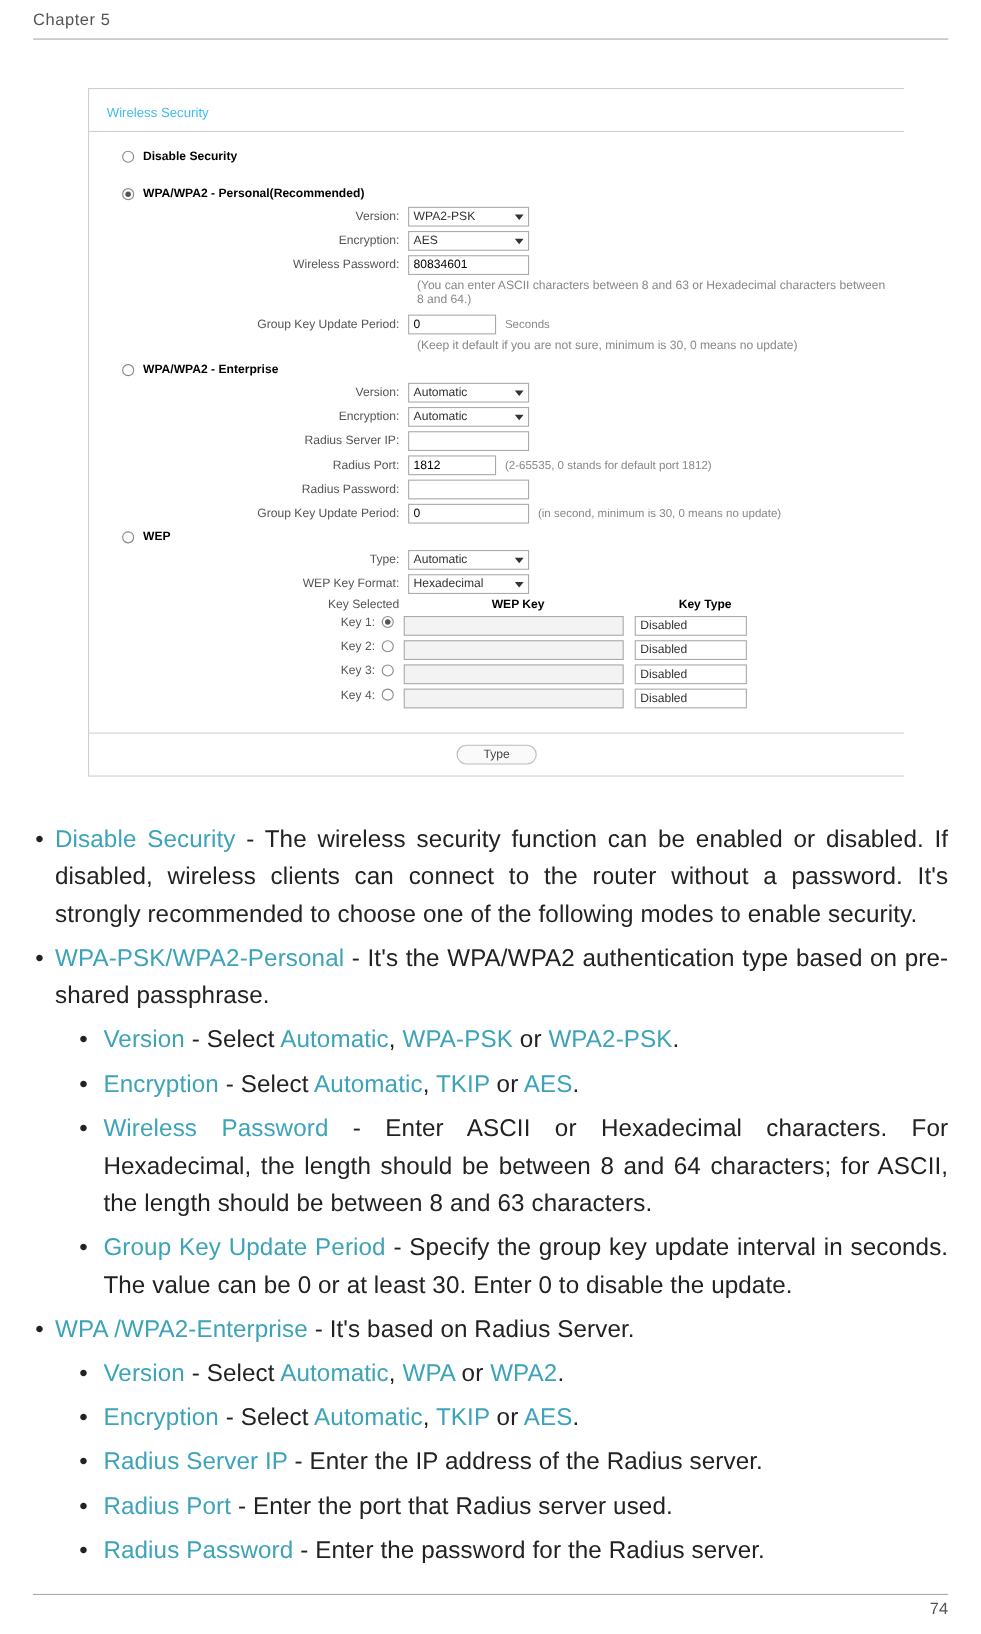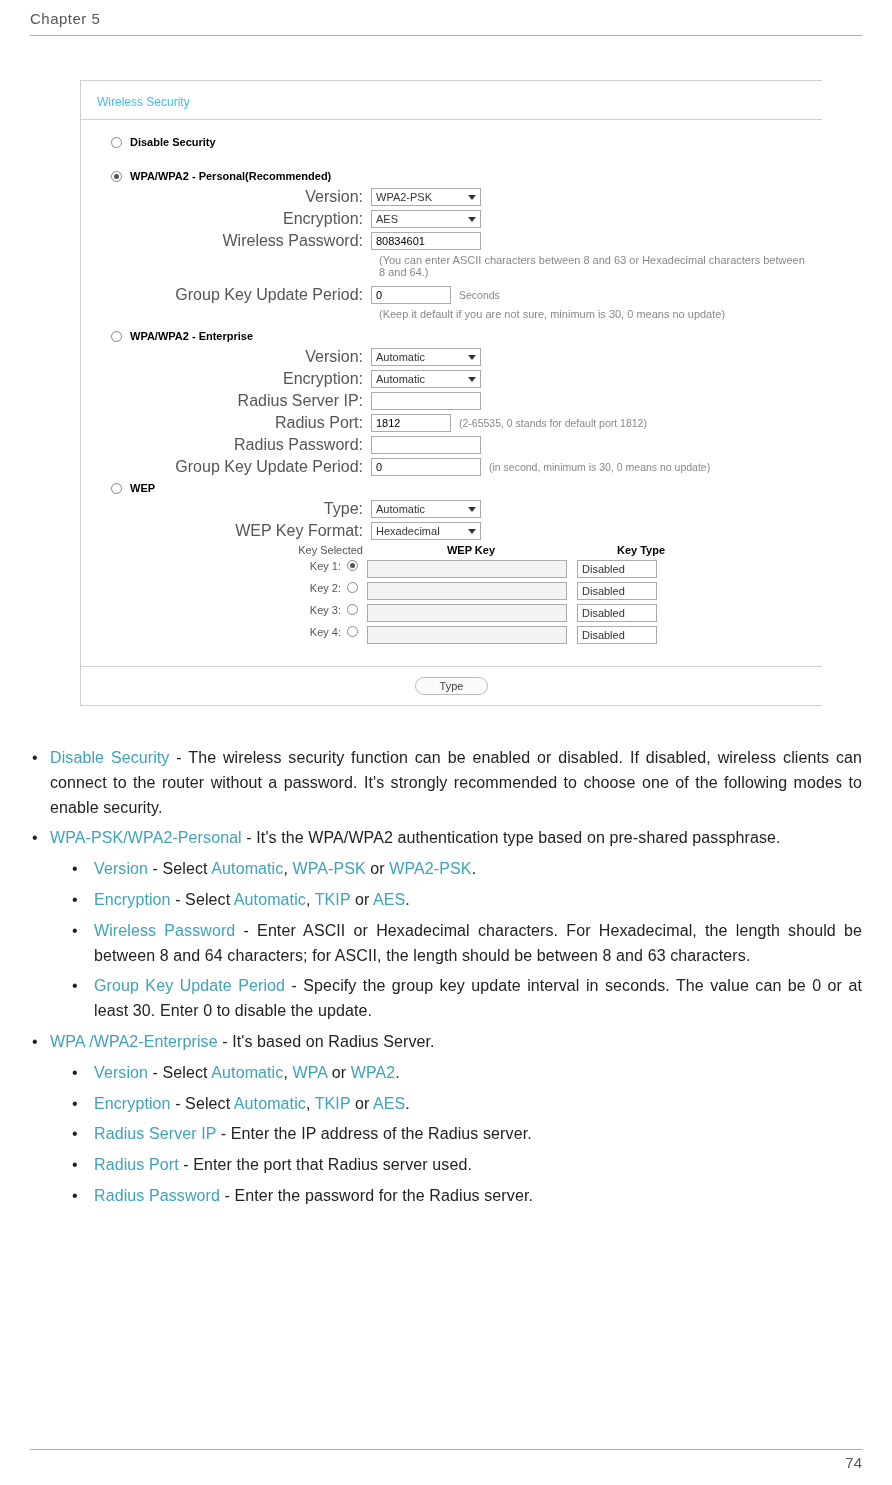--- a/index.html
+++ b/index.html
@@ -58,21 +58,21 @@
   .form-row {
     display: flex;
     align-items: center;
     padding: 2px 0;
   }
   .form-label {
     width: 280px;
     text-align: right;
     padding-right: 8px;
     color: #555;
-    font-size: 16px;
+    font-size: 11px;
   }
   .form-input, .form-select {
     border: 1px solid #aaa;
     height: 18px;
     font-size: 11px;
     padding: 0 4px;
     background: #fff;
   }
   .form-select {
     width: 110px;
@@ -110,21 +110,21 @@
   .wep-row { display: flex; align-items: flex-start; padding: 2px 0; }
   .wep-row .kl { width: 256px; text-align: right; padding-right: 6px; color: #555; font-size: 11px; }
   .wep-row .kr { width: 20px; display:flex; align-items:center; }
   .wep-key-input {
     width: 200px; height: 18px;
     border: 1px solid #aaa;
     background: #f3f3f3;
   }
   .wep-type-select {
     border: 1px solid #aaa;
-    height: 18px; width: 80px;
+    height: 18px; width: 102px;
     font-size: 11px;
     padding: 0 4px;
     background: #fff;
     margin-left: 10px;
     display: inline-flex;
     align-items: center;
     justify-content: space-between;
   }
   .save-bar {
     border-top: 1px solid #d0d0d0;
@@ -134,21 +134,21 @@
   .save-btn {
     display: inline-block;
     border: 1px solid #bbb;
     background: #fafafa;
     border-radius: 10px;
     padding: 2px 24px;
     font-size: 11px;
     color: #444;
   }
   .doc-text {
-    font-size: 16px;
+    font-size: 22px;
     line-height: 1.55;
     color: #222;
     letter-spacing: 0.1px;
     font-weight: 300;
     margin-top: 40px;
   }
   .doc-text .term { color: #3da3b8; }
   .doc-text ul { list-style: none; }
   .doc-text > ul > li { position: relative; padding-left: 20px; margin-bottom: 6px; text-align: justify;}
   .doc-text > ul > li::before { content: "•"; position: absolute; left: 2px; color: #222; }

